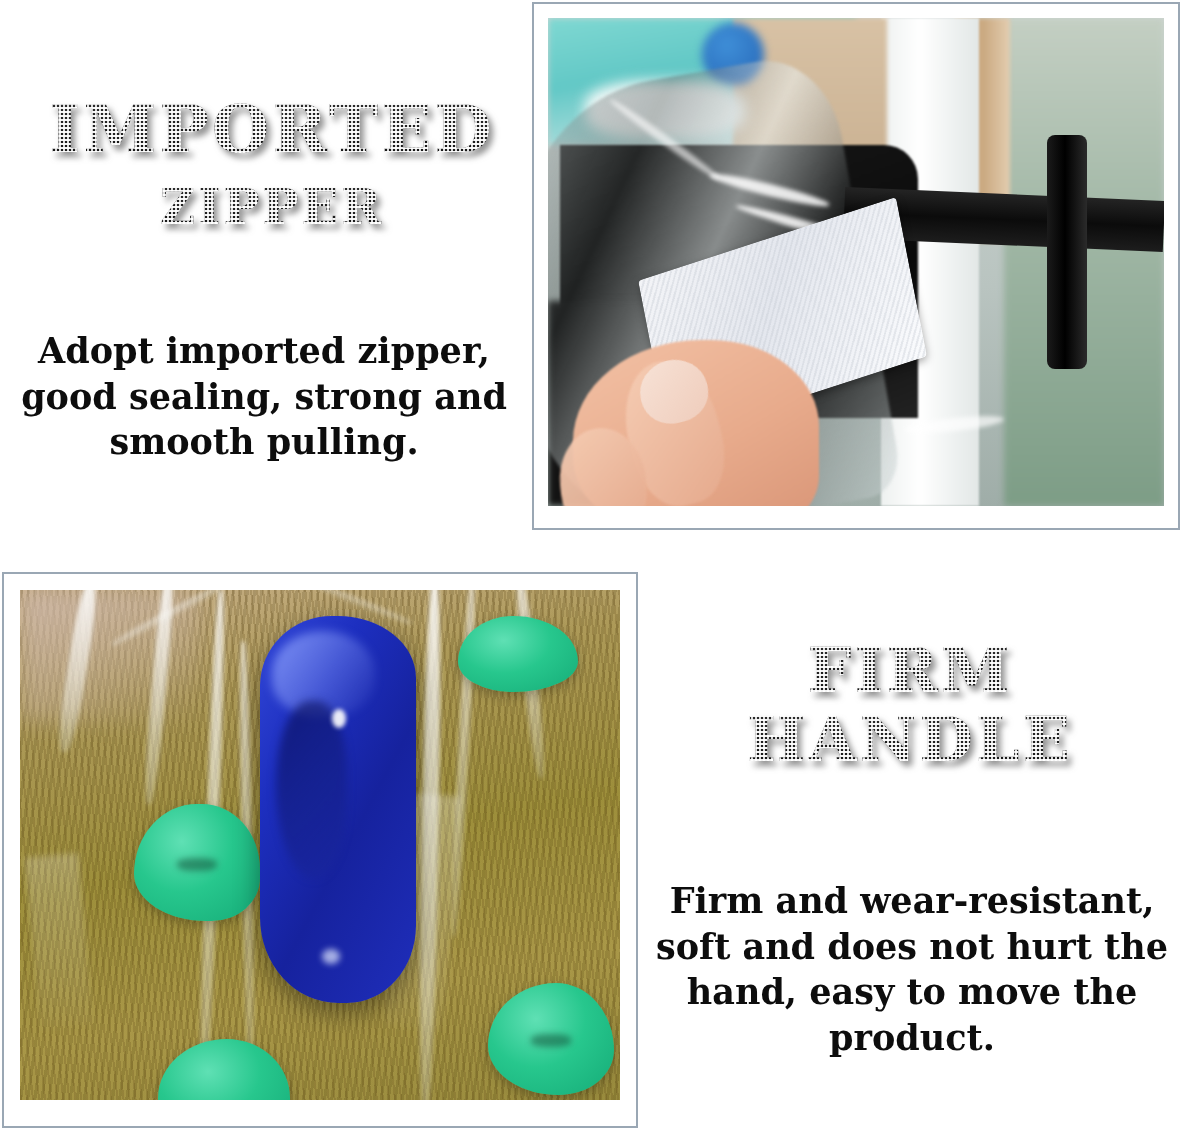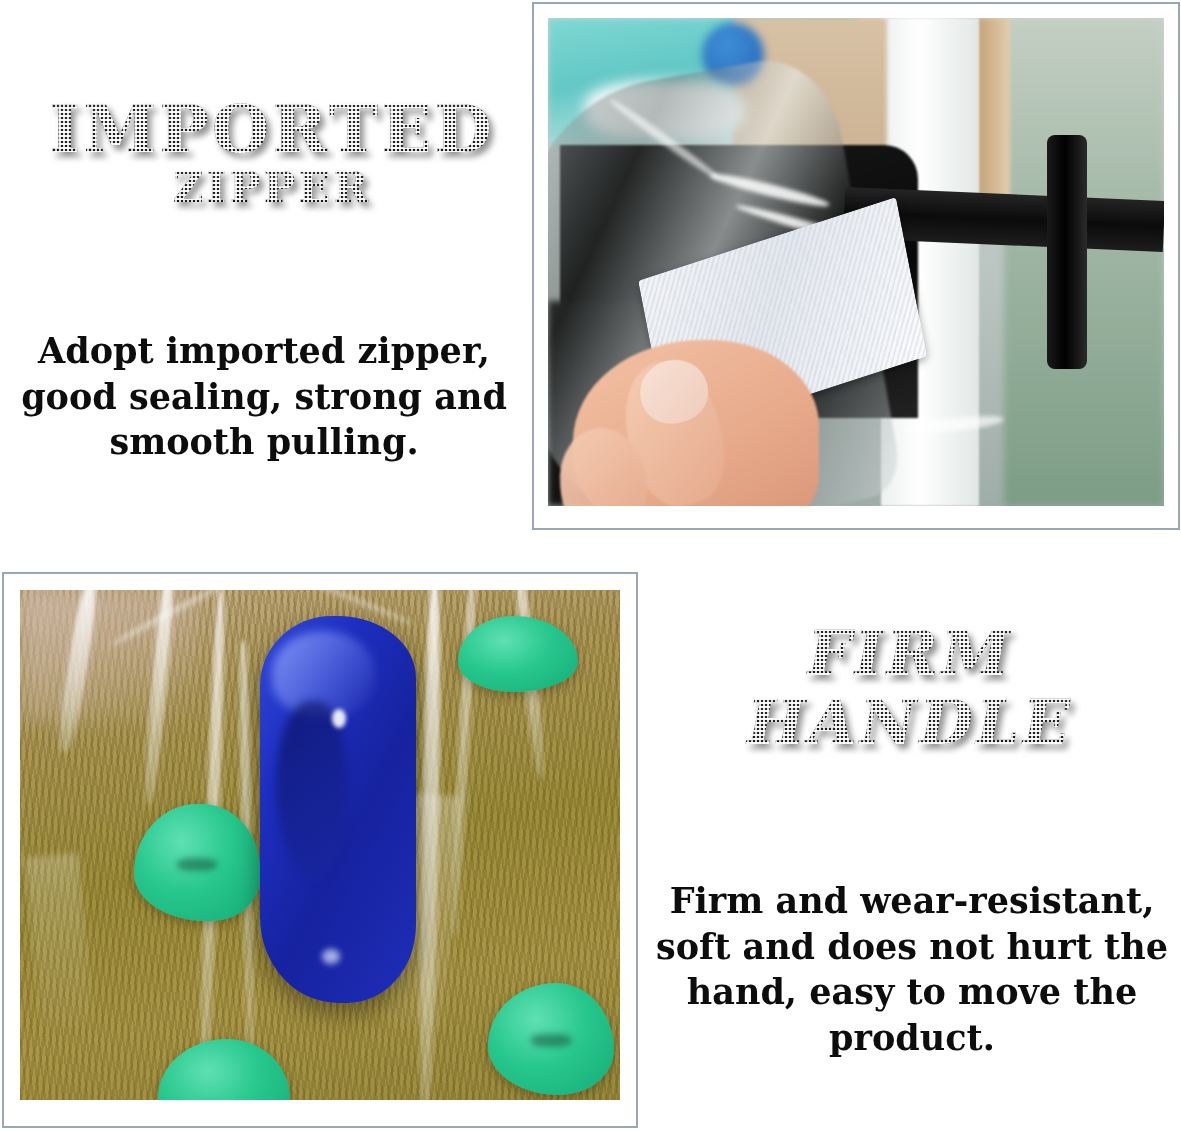--- a/index.html
+++ b/index.html
@@ -73,25 +73,25 @@
     text-align: center;
     font-family: "DejaVu Serif", "Liberation Serif", serif;
     font-weight: 700;
     color: #0d0d0d;
     line-height: 1.30;
   }
 
   
   #zipper-heading { left: 8px; top: 96px; width: 528px; }
   #zipper-heading .heading-line { font-size: 66px; }
-  #zipper-heading .heading-line.l2 { font-size: 42px; margin-top: 4px; }
+  #zipper-heading .heading-line.l2 { font-size: 48px; margin-top: 20px; }
   #zipper-body { left: 6px; top: 328px; width: 516px; font-size: 35px; }
 
   
-  #handle-heading { left: 648px; top: 622px; width: 524px; font-style: italic; }
+  #handle-heading { left: 648px; top: 639px; width: 524px; }
   #handle-heading .heading-line { font-size: 62px; }
   #handle-heading .heading-line.l2 { font-size: 62px; margin-top: 6px; }
   #handle-body { left: 650px; top: 848px; width: 524px; font-size: 35px; margin-top: 30px; }
 
   
   .ph1-bg {
     position: absolute; inset: 0;
     background:
       linear-gradient(180deg, #cfd6d4 0%, #b9c4c0 55%, #9fada8 100%);
   }

